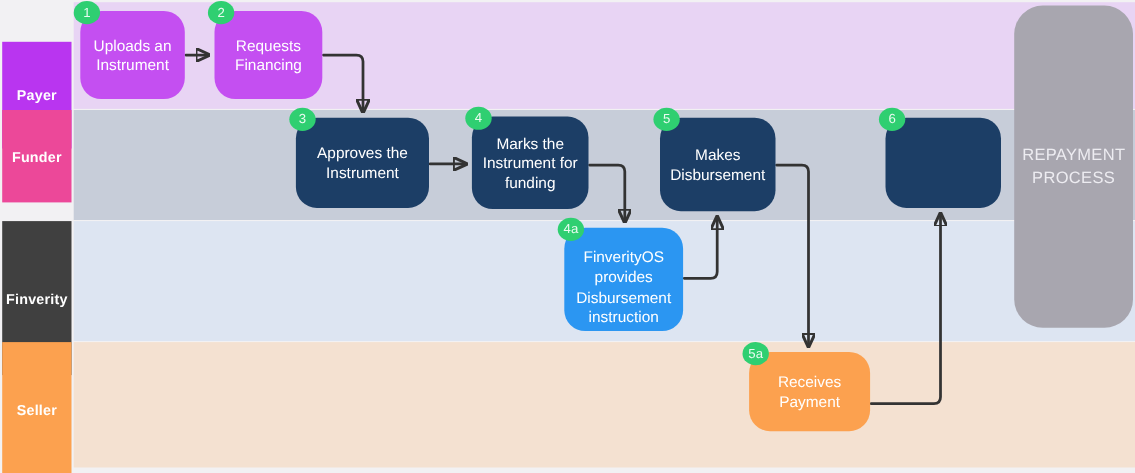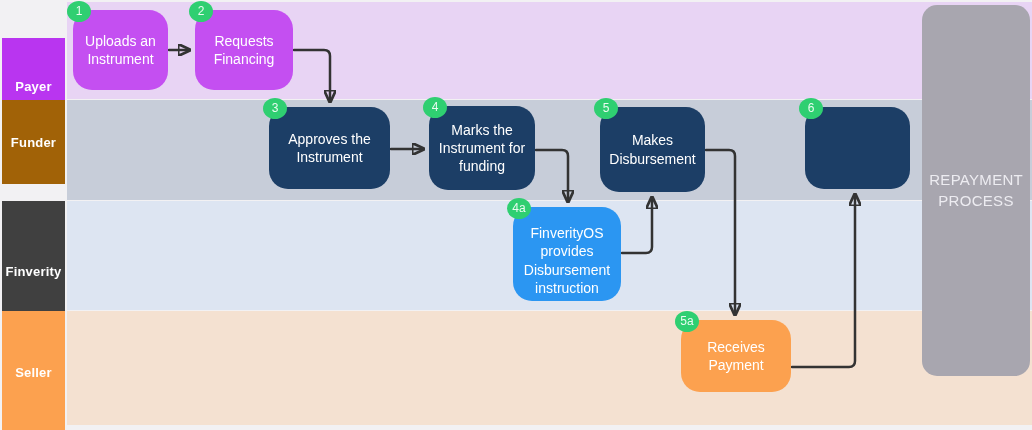--- a/index.html
+++ b/index.html
@@ -14,21 +14,21 @@
   .band-payer{top:2px;height:97px;background:#e8d4f4;}
   .band-funder{top:100px;height:100px;background:#c7cdd9;}
   .band-finverity{top:201px;height:109px;background:#dde5f2;}
   .band-seller{top:311px;height:114px;background:#f4e1d1;}
   
   .lane-label{
     position:absolute;left:2px;width:63px;display:flex;align-items:center;justify-content:center;
     color:#fff;font-size:13px;font-weight:bold;letter-spacing:.2px;
   }
   .ll-payer{top:2px;height:97px;background:#b935f0;margin-top:36px;}
-  .ll-funder{top:100px;height:84px;background:#a16207;}
+  .ll-funder{top:100px;height:84px;background:#ec4899;}
   .ll-finverity{top:201px;height:140px;background:#404040;}
   .ll-seller{top:311px;height:122px;background:#fca14f;}
   
   .node{
     position:absolute;border-radius:19px;display:flex;align-items:center;justify-content:center;
     color:#fff;font-size:14px;line-height:1.3;text-align:center;padding:4px;box-sizing:border-box;
     z-index:3;
   }
   .magenta{background:#c44ff1;}
   .navy{background:#1c3e66;}
@@ -42,21 +42,21 @@
   #n1{left:73px;top:10px;width:95px;height:80px;}
   #n2{left:195px;top:10px;width:98px;height:80px;}
   #n3{left:269px;top:107px;width:121px;height:82px;}
   #n4{left:429px;top:106px;width:106px;height:84px;}
   #n4a{left:513px;top:207px;width:108px;height:94px;align-items:flex-end;}
   #n5{left:600px;top:107px;width:105px;height:85px;}
   #n5a{left:681px;top:320px;width:110px;height:72px;}
   #n6{left:805px;top:107px;width:105px;height:82px;}
   
   .end-node{
-    position:absolute;left:922px;top:5px;width:108px;height:371px;border-radius:15px;
+    position:absolute;left:922px;top:5px;width:108px;height:293px;border-radius:26px;
     background:#a8a6af;display:flex;align-items:center;justify-content:center;text-align:center;
     color:#edecf1;font-size:15px;line-height:1.35;letter-spacing:.3px;z-index:2;padding:0 8px;box-sizing:border-box;
   }
   
   svg.arrows{position:absolute;left:0;top:0;z-index:2;pointer-events:none;}
   svg.arrows path{stroke:#333;stroke-width:2.5;fill:none;stroke-linecap:round;}
 </style>
 </head>
 <body>
 

